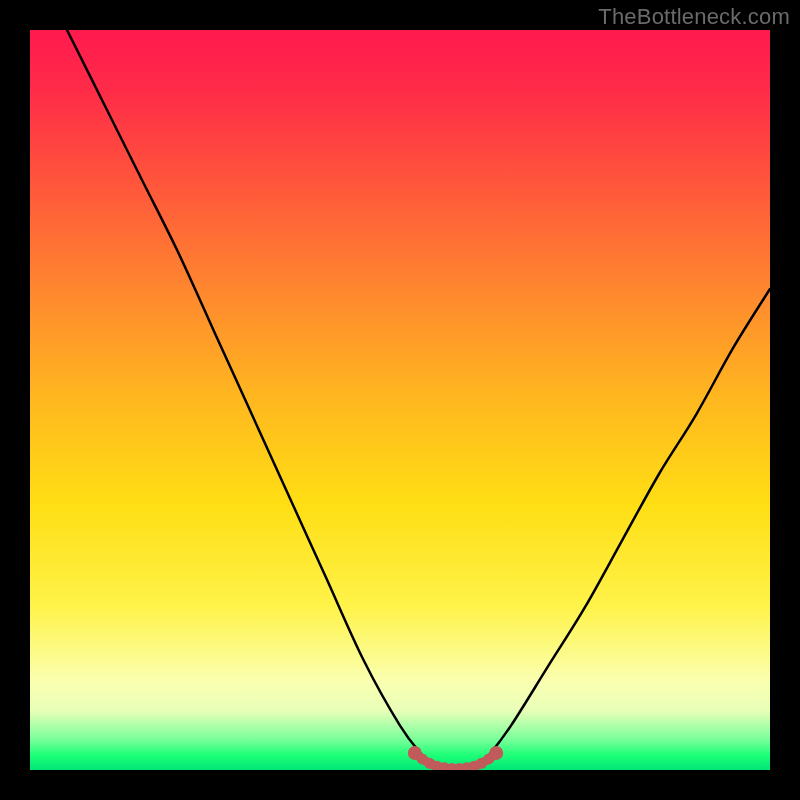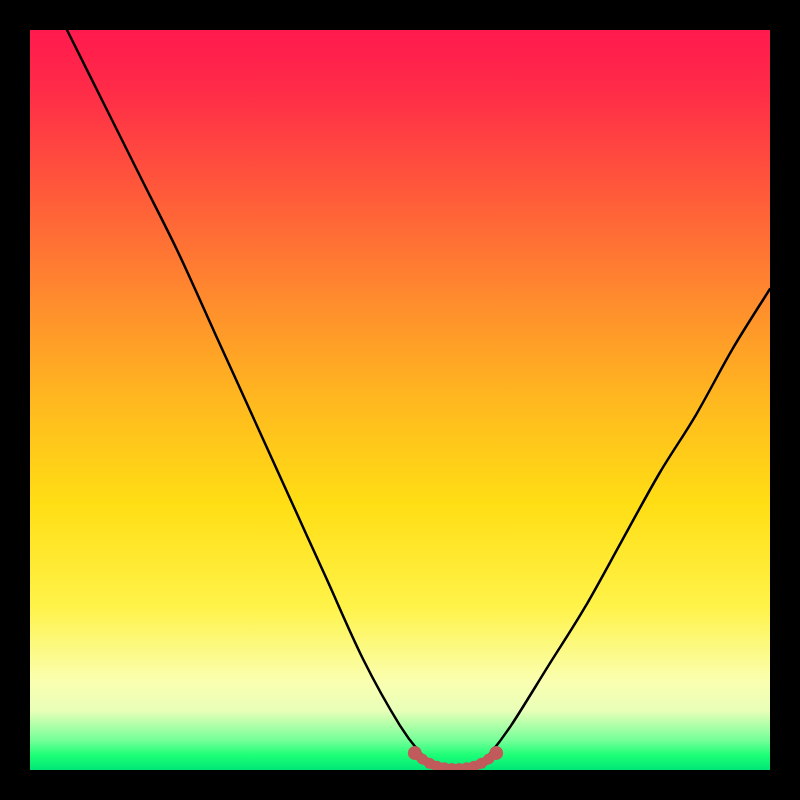--- a/index.html
+++ b/index.html
@@ -52,20 +52,21 @@
   svg.curve {
     position: absolute;
     left: 0;
     top: 0;
   }
 </style>
 </head>
 <body>
 
 <div class="frame">
+  <div class="watermark">TheBottleneck.com</div>
   <div class="plot">
     <svg class="curve" width="740" height="740" viewBox="0 0 740 740">
       <g id="curve-layer">
           <path d="M 37.0 0.0 C 43.2 12.3, 61.7 49.3, 74.0 74.0 C 86.3 98.7, 98.7 123.3, 111.0 148.0 C 123.3 172.7, 135.7 196.1, 148.0 222.0 C 160.3 247.9, 172.7 276.3, 185.0 303.4 C 197.3 330.5, 209.7 357.7, 222.0 384.8 C 234.3 411.9, 246.7 439.1, 259.0 466.2 C 271.3 493.3, 283.7 520.5, 296.0 547.6 C 308.3 574.7, 320.7 604.3, 333.0 629.0 C 345.3 653.7, 360.1 679.6, 370.0 695.6 C 379.9 711.6, 386.0 717.8, 392.2 725.2 C 398.4 732.6, 400.8 737.5, 407.0 740.0 C 413.2 742.5, 423.0 740.0, 429.2 740.0 C 435.4 740.0, 439.1 742.5, 444.0 740.0 C 448.9 737.5, 452.6 732.6, 458.8 725.2 C 465.0 717.8, 471.1 710.4, 481.0 695.6 C 490.9 680.8, 505.7 656.1, 518.0 636.4 C 530.3 616.7, 542.7 598.2, 555.0 577.2 C 567.3 556.2, 579.7 532.8, 592.0 510.6 C 604.3 488.4, 616.7 465.0, 629.0 444.0 C 641.3 423.0, 653.7 405.8, 666.0 384.8 C 678.3 363.8, 690.7 339.2, 703.0 318.2 C 715.3 297.2, 733.8 268.9, 740.0 259.0" fill="none" stroke="#000" stroke-width="2.5" stroke-linecap="round"></path>
         </g>
       <g id="marker-layer">
           <path d="M 384.8 723.0 C 386.0 724.0, 389.7 727.2, 392.2 728.9 C 394.7 730.6, 397.1 732.1, 399.6 733.3 C 402.1 734.6, 404.5 735.6, 407.0 736.3 C 409.5 737.0, 411.9 737.4, 414.4 737.8 C 416.9 738.1, 419.3 738.4, 421.8 738.5 C 424.3 738.6, 426.7 738.6, 429.2 738.5 C 431.7 738.4, 434.1 738.1, 436.6 737.8 C 439.1 737.4, 441.5 737.0, 444.0 736.3 C 446.5 735.6, 448.9 734.6, 451.4 733.3 C 453.9 732.1, 456.3 730.6, 458.8 728.9 C 461.3 727.2, 465.0 724.0, 466.2 723.0" fill="none" stroke="#c15a5a" stroke-width="9" stroke-linecap="round"></path>
           <circle cx="384.8" cy="723.0" r="7" fill="#c15a5a"></circle>
           <circle cx="392.2" cy="728.9" r="5.5" fill="#c15a5a"></circle>
           <circle cx="399.6" cy="733.3" r="5.5" fill="#c15a5a"></circle>

